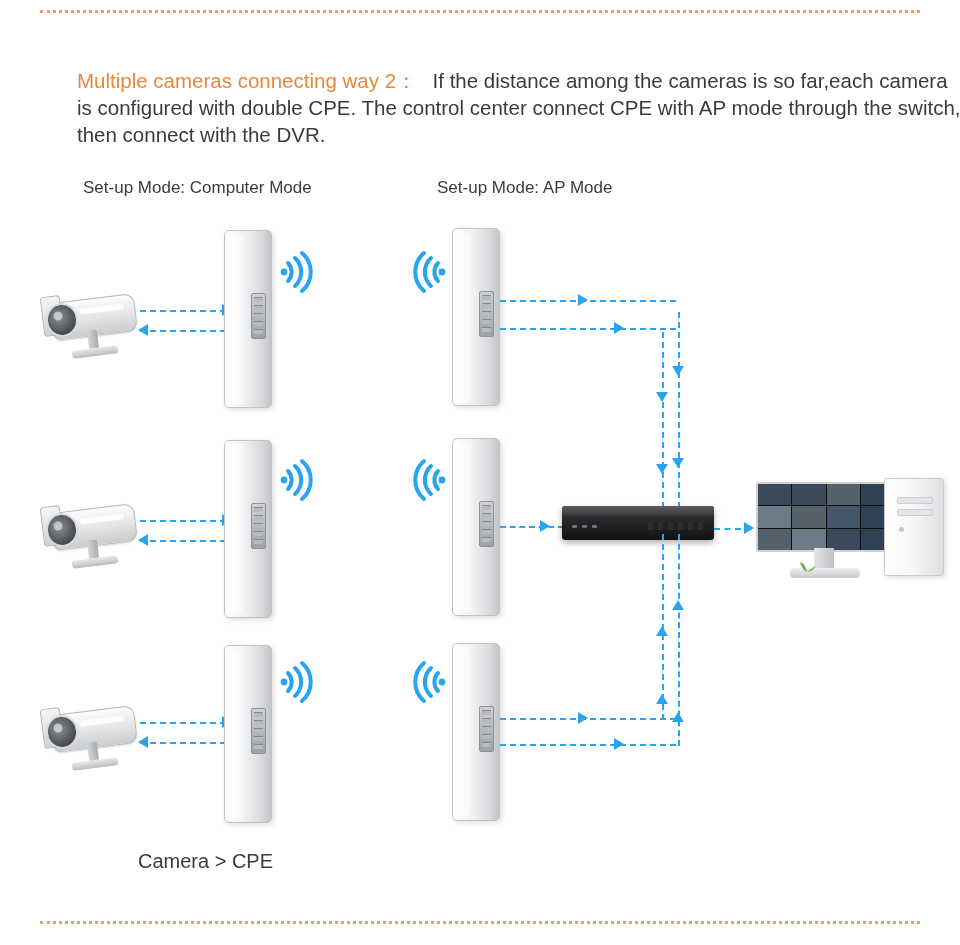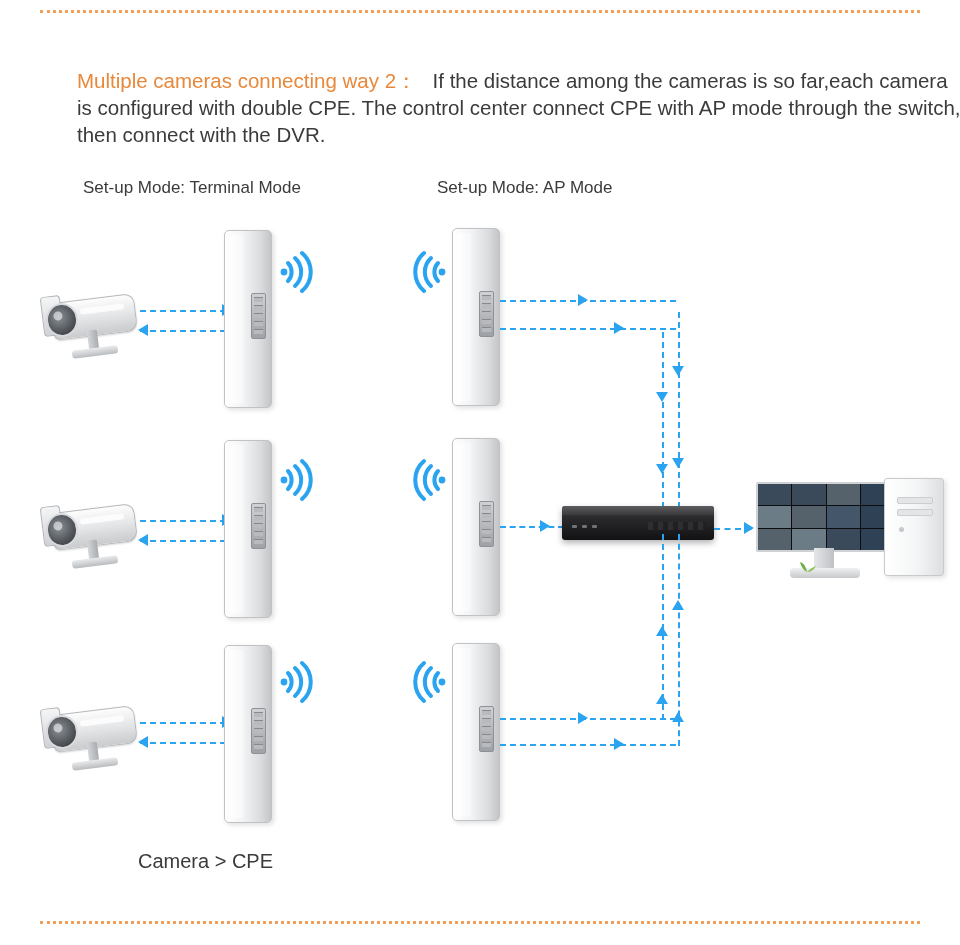--- a/index.html
+++ b/index.html
@@ -290,21 +290,21 @@
 
 <div class="page">
 
   <div class="dotted-rule top"></div>
   <div class="dotted-rule bottom"></div>
 
   <p class="intro">
     <span class="lead">Multiple cameras connecting way 2：</span><span class="gap"></span><span>If the distance among the cameras is so far,each camera is configured with double CPE. The control center connect CPE with AP mode through the switch, then connect with the DVR.</span>
   </p>
 
-  <div class="col-caption cap-terminal">Set-up Mode: Terminal Mode</div>
+  <div class="col-caption cap-terminal">Set-up Mode: Computer Mode</div>
   <div class="col-caption cap-ap">Set-up Mode: AP Mode</div>
 
   <div class="node camera" style="left:36px; top:290px;">
     <div class="cam-body"></div>
     <div class="cam-hood"></div>
     <div class="cam-lens"></div>
     <div class="cam-stripe"></div>
     <div class="cam-mount"></div>
     <div class="cam-base"></div>
   </div>

